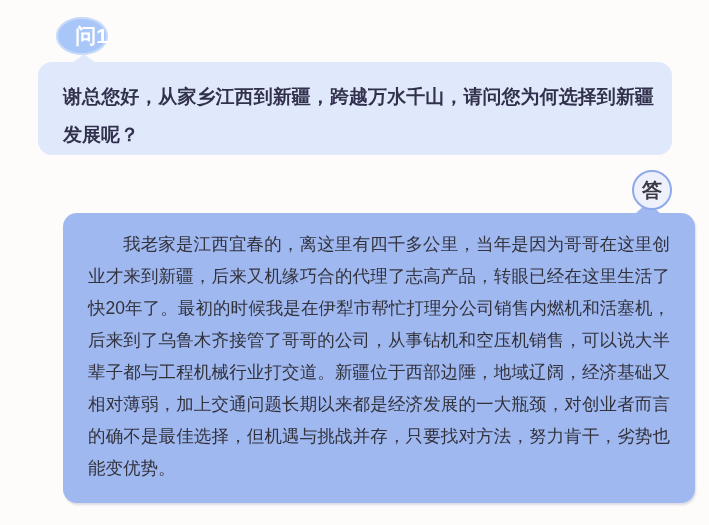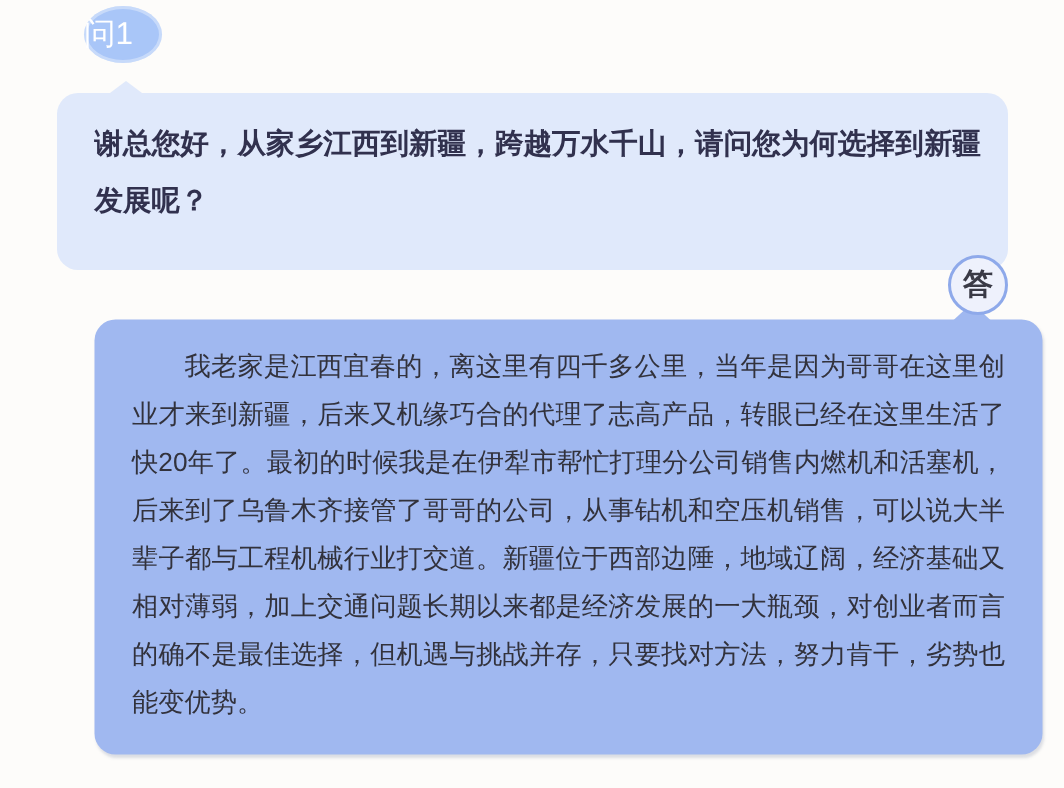--- a/index.html
+++ b/index.html
@@ -12,50 +12,50 @@
     width: 709px;
     height: 525px;
     background: var(--page-bg, #fdfcfa);
     overflow: hidden;
   }
 
   
   .q-badge {
     position: absolute;
     left: 56px;
-    top: 4px;
+    top: 17px;
     width: 52px;
     height: 38px;
     border-radius: 50%;
     background: var(--question-badge-bg, #a9c6f8);
     color: var(--question-badge-text, #ffffff);
     font-size: 21px;
-    font-weight: normal;
-    text-align: left;
+    font-weight: bold;
+    text-align: right;
     line-height: 38px;
     box-shadow: inset 0 0 0 2px rgba(255,255,255,0.35);
   }
 
   
   .q-pointer {
     position: absolute;
     left: 72px;
     top: 54px;
     width: 0;
     height: 0;
     border-left: 12px solid transparent;
     border-right: 12px solid transparent;
     border-bottom: 9px solid var(--question-bubble-bg, #e0e9fb);
   }
   .q-bubble {
     position: absolute;
     left: 38px;
     top: 62px;
     width: 634px;
-    height: 118px;
+    height: 93px;
     border-radius: 14px;
     background: var(--question-bubble-bg, #e0e9fb);
     box-sizing: border-box;
   }
   .q-text {
     margin: 0;
     padding: 16px 18px 0 25px;
     font-size: 19px;
     font-weight: bold;
     line-height: 38px;

